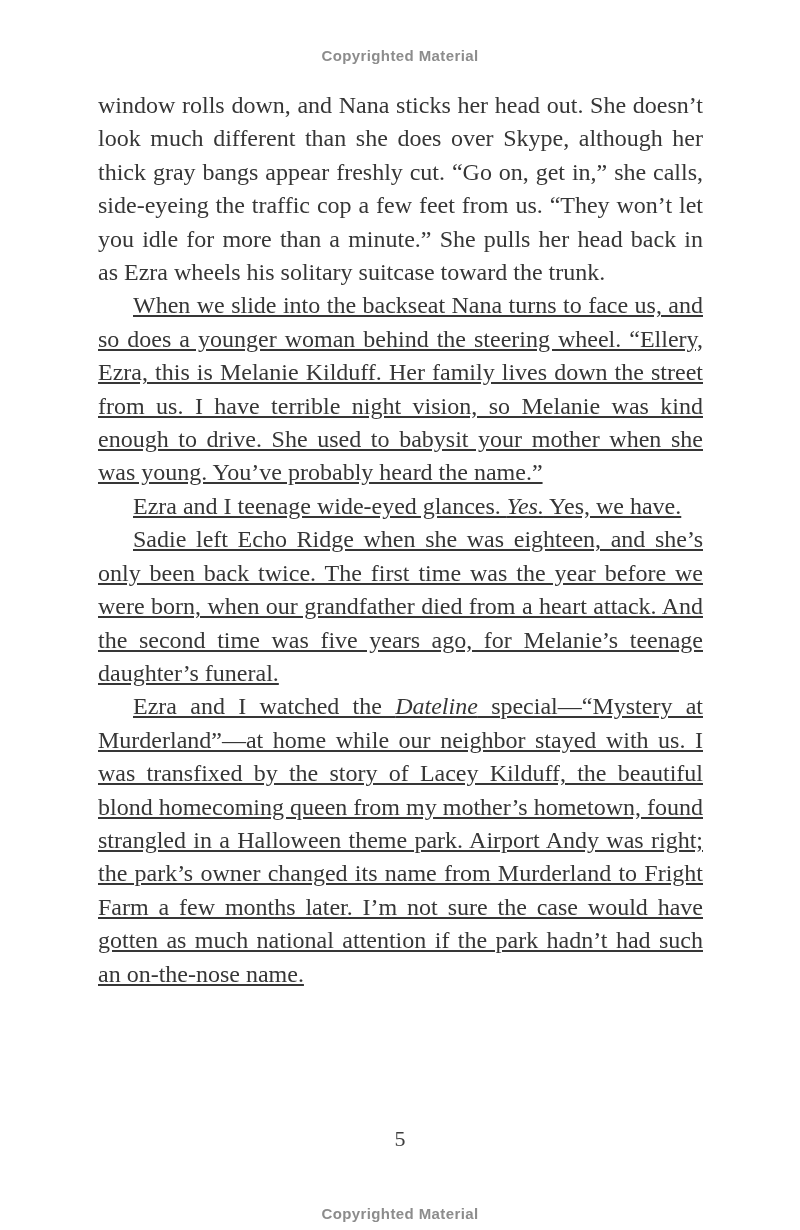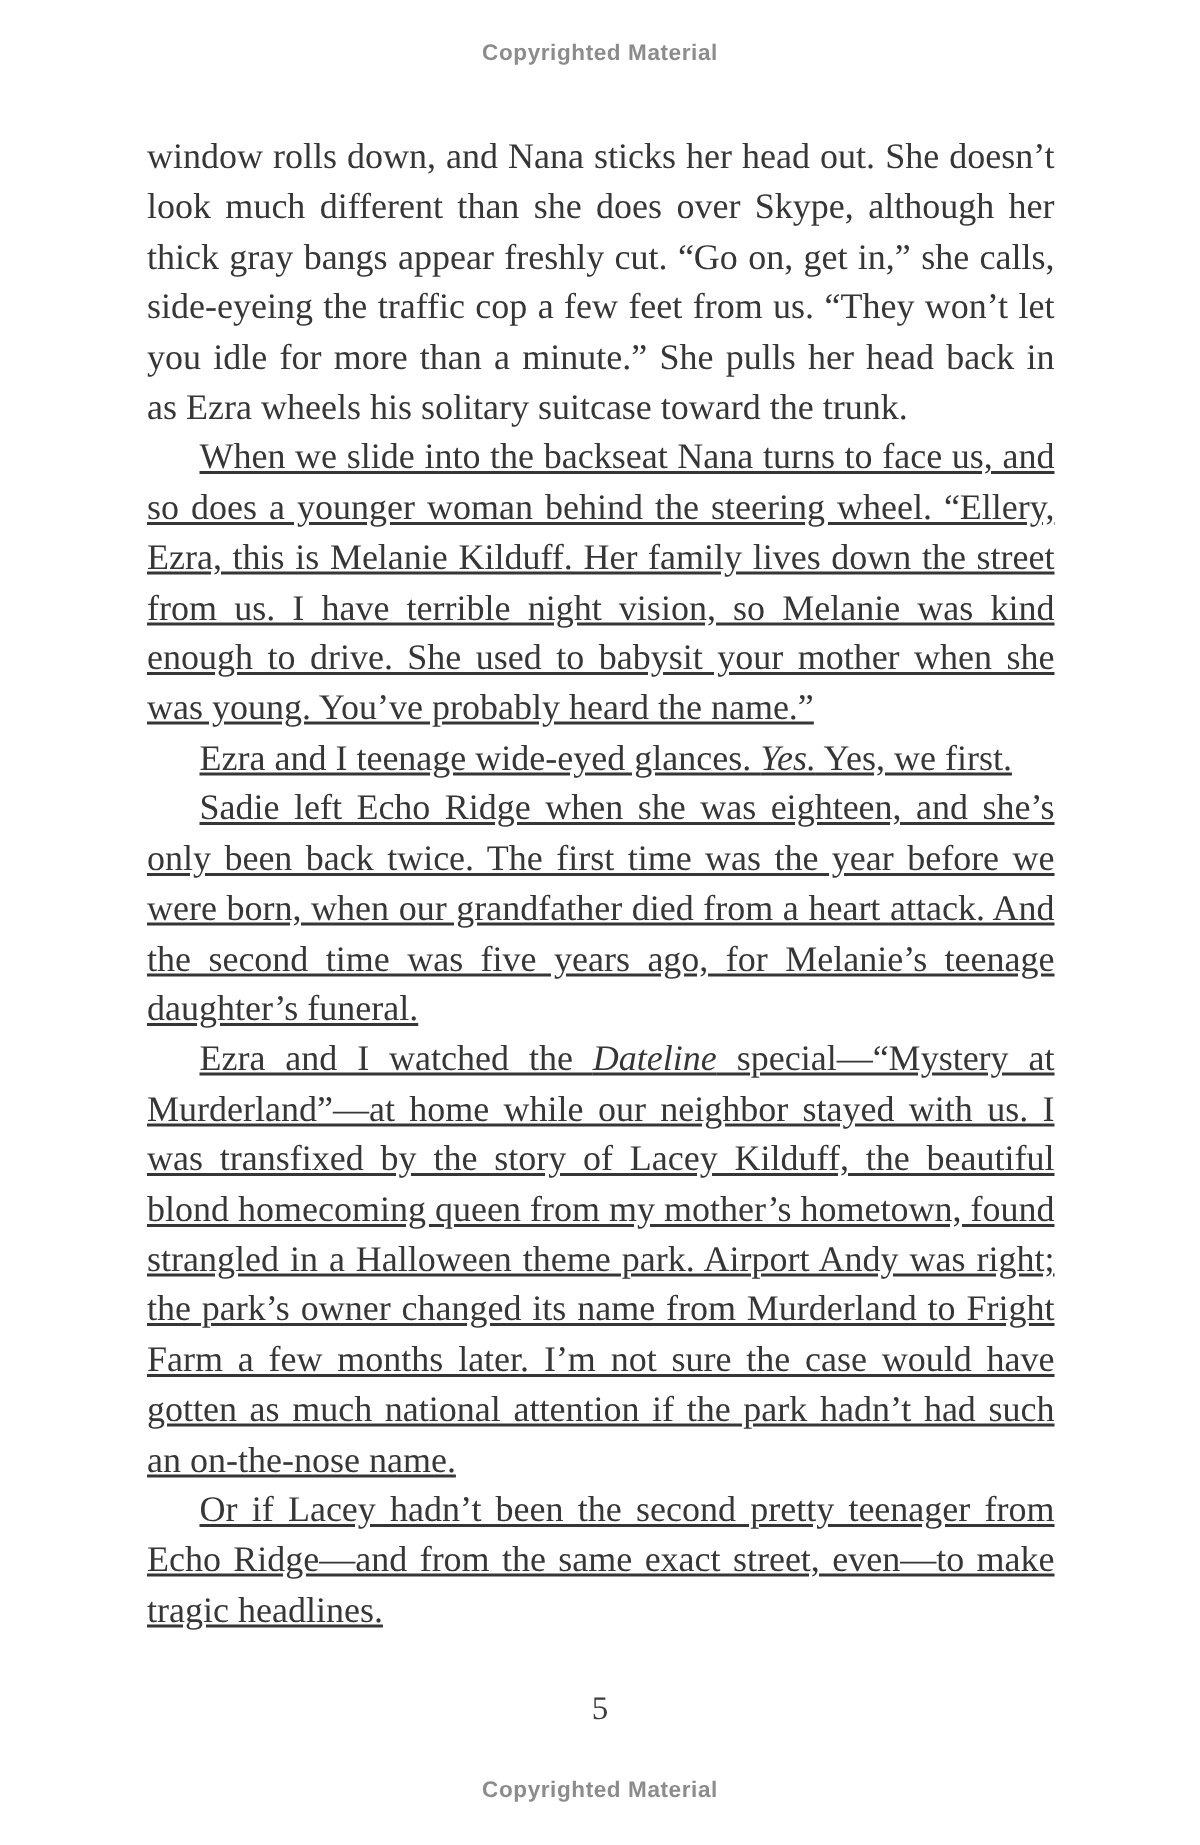--- a/index.html
+++ b/index.html
@@ -15,20 +15,21 @@
   .notice {
     position: absolute;
     left: 0;
     width: 100%;
     text-align: center;
     font-family: "Liberation Sans", "DejaVu Sans", sans-serif;
     font-weight: bold;
     font-size: 15px;
     letter-spacing: 0.4px;
     color: #8c8c8c;
+    margin-top: 20px;
   }
   .notice.top { top: 27px; }
   .notice.bottom { top: 1185px; }
   .page-body {
     position: absolute;
     left: 98px;
     top: 89px;
     width: 605px;
     color: #363636;
     font-size: 24px;
@@ -50,22 +51,21 @@
 </style>
 </head>
 <body>
 
 <div class="book-page">
   <div class="notice top">Copyrighted Material</div>
 
   <div class="page-body">
       <p><span>window rolls down, and Nana sticks her head out. She doesn’t look much different than she does over Skype, although her thick gray bangs appear freshly cut. “Go on, get in,” she calls, side-eyeing the traffic cop a few feet from us. “They won’t let you idle for more than a minute.” She pulls her head back in as Ezra wheels his solitary suitcase toward the trunk.</span></p>
       <p class="indent"><span>When we slide into the backseat Nana turns to face us, and so does a younger woman behind the steering wheel. “Ellery, Ezra, this is Melanie Kilduff. Her family lives down the street from us. I have terrible night vision, so Melanie was kind enough to drive. She used to babysit your mother when she was young. You’ve probably heard the name.”</span></p>
-      <p class="indent"><span>Ezra and I teenage wide-eyed glances. </span><em>Yes.</em><span> Yes, we first.</span></p>
+      <p class="indent"><span>Ezra and I teenage wide-eyed glances. </span><em>Yes.</em><span> Yes, we have.</span></p>
       <p class="indent"><span>Sadie left Echo Ridge when she was eighteen, and she’s only been back twice. The first time was the year before we were born, when our grandfather died from a heart attack. And the second time was five years ago, for Melanie’s teenage daughter’s funeral.</span></p>
       <p class="indent"><span>Ezra and I watched the </span><em>Dateline</em><span> special—“Mystery at Murderland”—at home while our neighbor stayed with us. I was transfixed by the story of Lacey Kilduff, the beautiful blond homecoming queen from my mother’s hometown, found strangled in a Halloween theme park. Airport Andy was right; the park’s owner changed its name from Murderland to Fright Farm a few months later. I’m not sure the case would have gotten as much national attention if the park hadn’t had such an on-the-nose name.</span></p>
-      <p class="indent"><span>Or if Lacey hadn’t been the second pretty teenager from Echo Ridge—and from the same exact street, even—to make tragic headlines.</span></p>
     </div>
 
   <div class="page-number">5</div>
 
   <div class="notice bottom">Copyrighted Material</div>
 </div>
 
 </body></html>

